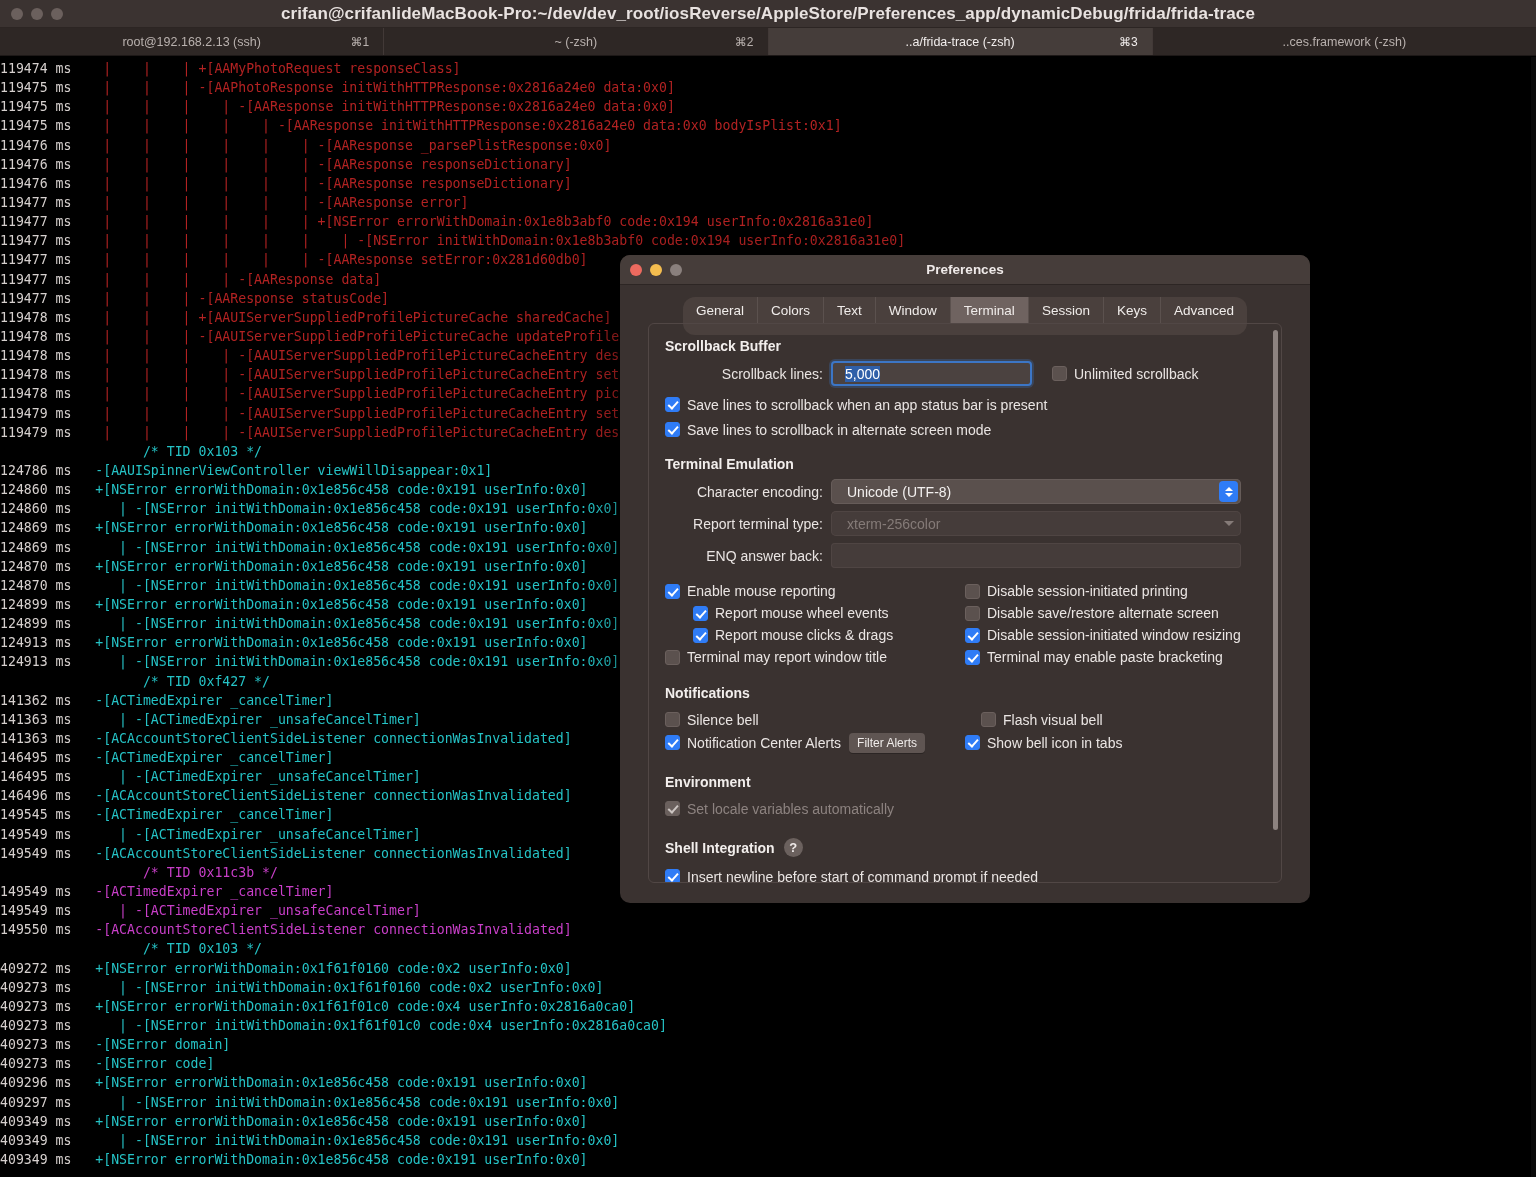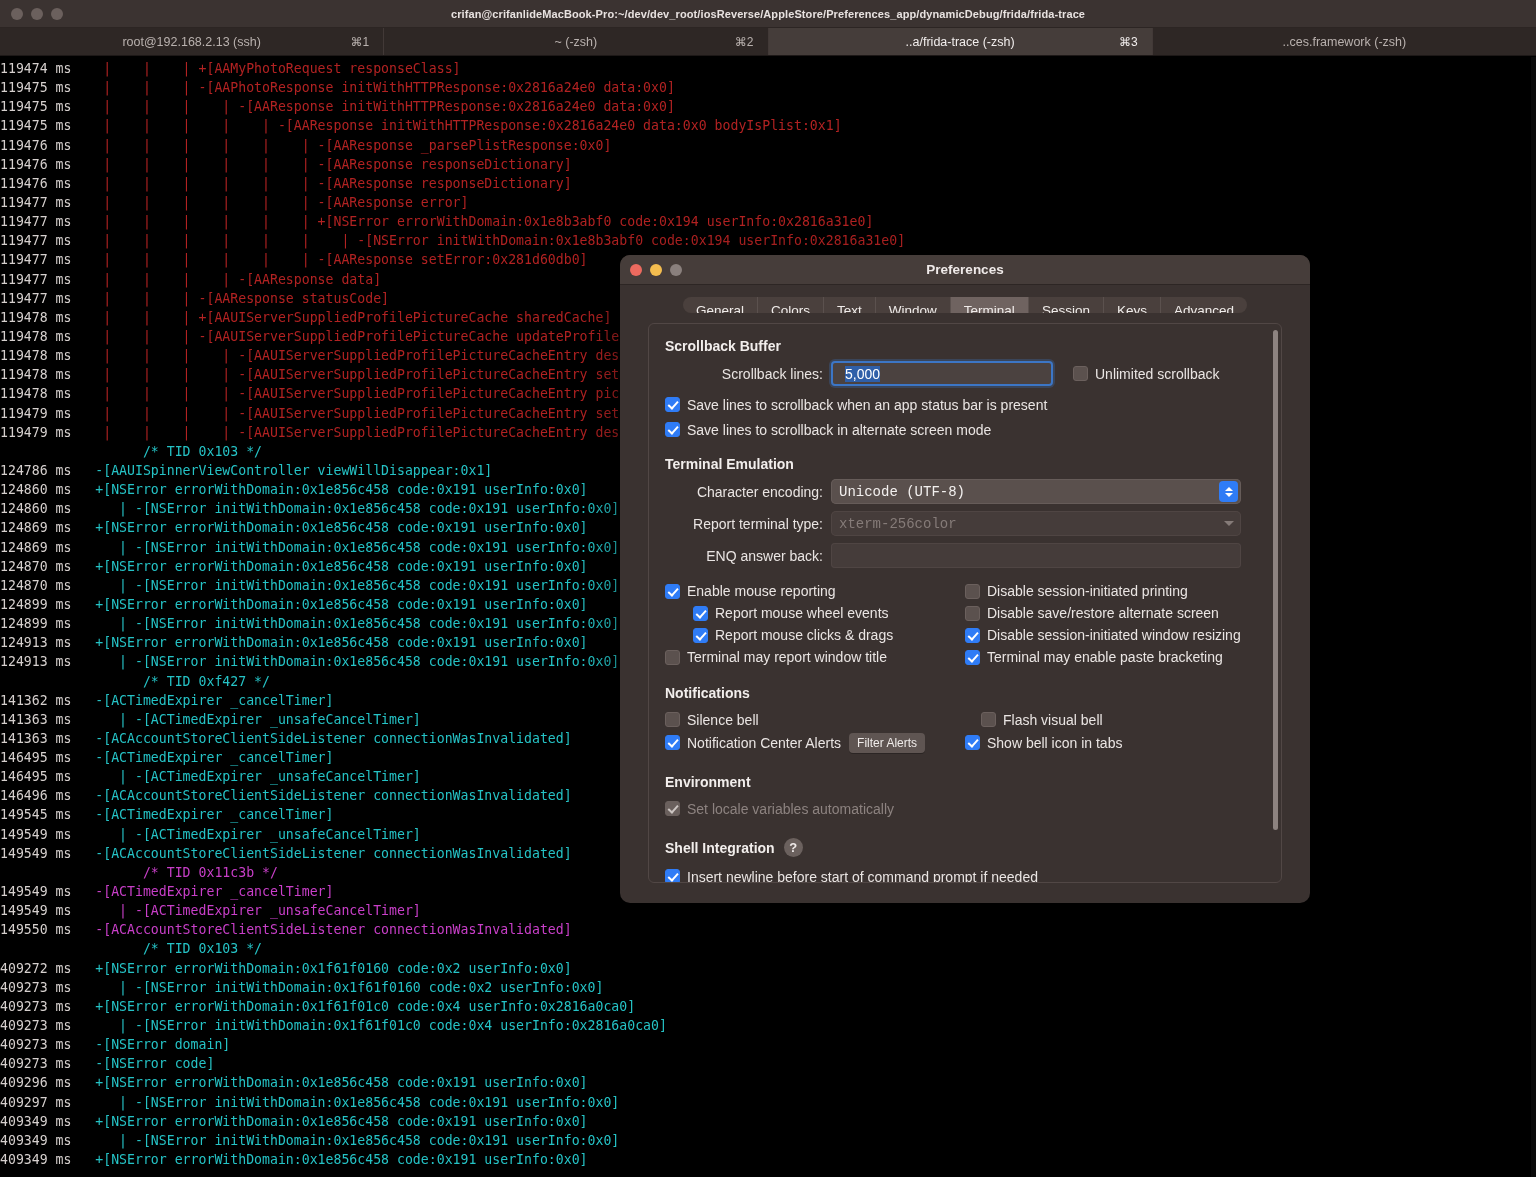--- a/index.html
+++ b/index.html
@@ -15,21 +15,21 @@
   .titlebar {
     position: absolute; top: 0; left: 0; width: 1536px; height: 28px;
     background: #3b3331;
     display: flex; align-items: center;
     border-bottom: 1px solid #2c2523;
   }
   .traffic { display: flex; gap: 8px; padding-left: 11px; }
   .tl { width: 12px; height: 12px; border-radius: 50%; background: #6b605d; }
   .win-title {
     position: absolute; left: 0; right: 0; text-align: center;
-    font-size: 11px; font-weight: bold; color: #e8e2e0;
+    font-size: 17px; font-weight: bold; color: #e8e2e0;
     letter-spacing: 0.1px;
     pointer-events: none;
   }
 
   .tabbar {
     position: absolute; top: 28px; left: 0; width: 1536px; height: 28px;
     background: #2e2725;
     display: flex;
     border-bottom: 1px solid #1d1817;
   }
@@ -90,21 +90,21 @@
   .prefs-title .tl.g { background: #8a807d; }
   .prefs-title .t {
     position: absolute; left: 0; right: 0; text-align: center;
     font-size: 13.5px; font-weight: bold; color: #efeae9;
   }
 
   .seg-wrap { padding: 12px 0 0 0; display: flex; justify-content: center; }
   .segmented {
     display: flex; background: #4a403d;
     border-radius: 12px; overflow: hidden;
-    height: 16px;
+    height: 38px;
     justify-content: flex-end;
   }
   .seg {
     padding: 0 13px; display: flex; align-items: center;
     font-size: 13.5px; color: #f0ecea;
     border-right: 1px solid #5b514e;
     height: 26px;
   }
   .seg:last-child { border-right: none; }
   .seg.active { background: #6f6360; }
@@ -153,24 +153,23 @@
   .cb.dim::after { border-color: #cdc6c3; }
   .cbl {
     font-size: 14px; color: #eae5e3; margin-left: 7px;
   }
   .cbl.dim { color: #8d8380; }
   .cbrow { display: flex; align-items: center; height: 21px; }
 
   .popup {
     height: 25px; background: #5a504d;
     border-radius: 5px; display: flex; align-items: center;
-    padding: 0 8px; font-size: 14px; color: #f3f0ef;
+    padding: 0 16px; font-size: 14px; color: #f3f0ef;
     position: relative;
     box-shadow: inset 0 0 0 1px #665c59;
-    font-family: Liberation Mono, monospace;
   }
   .popup .chev {
     position: absolute; right: 3px; top: 2px;
     width: 19px; height: 21px; border-radius: 4px;
     background: #2f7cf6;
     display: flex; flex-direction: column; align-items: center; justify-content: center;
     gap: 2px;
   }
   .popup .chev i {
     display: block; width: 0; height: 0;
@@ -273,21 +272,21 @@
       </div>
     </div>
 
     <div class="panel">
       <div class="panel-inner">
 
         <div class="grp-title">Scrollback Buffer</div>
 
         <div class="row" style="margin-bottom:8px;">
           <div class="lbl-right">Scrollback lines:</div>
-          <div class="txtfield" style="width:222px;padding-left:12px;">
+          <div class="txtfield" style="width:201px;padding-left:12px;">
             <span class="selected">5,000</span>
           </div>
           <div class="cbrow" style="margin-left:20px;">
             <span class="cb off"></span>
             <span class="cbl">Unlimited scrollback</span>
           </div>
         </div>
 
         <div class="cbrow" style="margin-bottom:4px;">
           <span class="cb on"></span>

